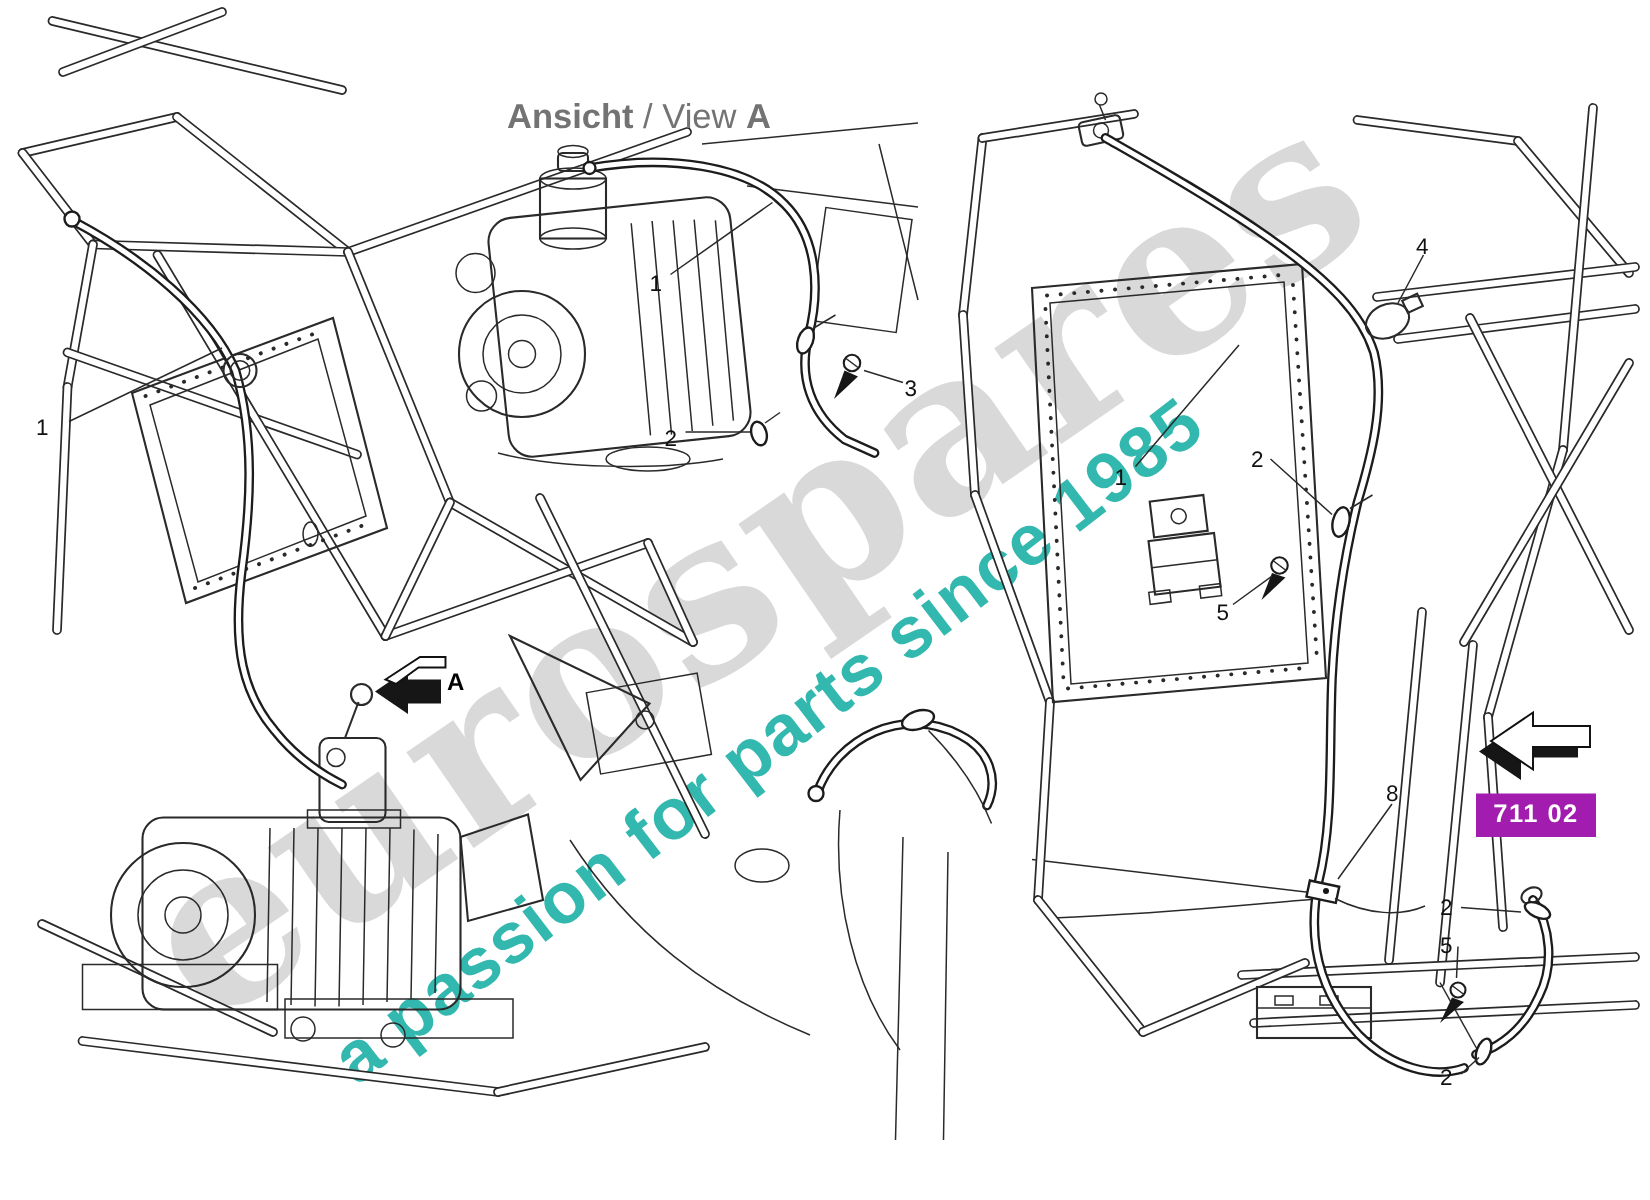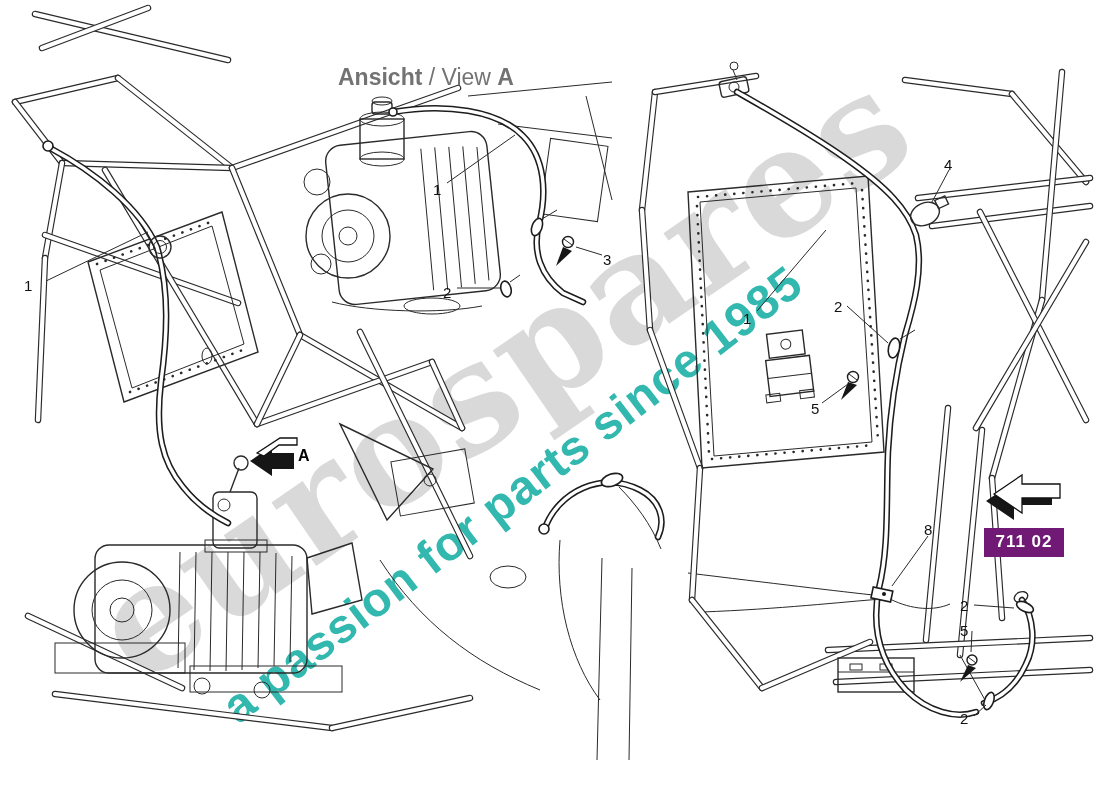--- a/index.html
+++ b/index.html
@@ -23,21 +23,21 @@
   .clampFill{fill:#fff;stroke:#1c1c1c;stroke-width:1.6;}
   .scr{fill:#fff;stroke:#1c1c1c;stroke-width:1.4;}
   .blk{fill:#161616;stroke:none;}
   .whtop{fill:#ffffff;stroke:#111;stroke-width:1.3;}
   
   .hdr{position:absolute;left:338px;top:64px;font-size:23px;color:#737373;}
   .hdr .b{font-weight:bold;}
   .lbl{position:absolute;font-size:15px;color:#111;cursor:default;}
   .dirA{position:absolute;left:298px;top:447px;font-size:16px;font-weight:bold;color:#000;}
   .navbox{position:absolute;left:984px;top:466px;width:80px;cursor:pointer;}
-  .navbox .code{background:#701a75;color:#fff;font-weight:bold;font-size:17px;text-align:center;
+  .navbox .code{background:#a21caf;color:#fff;font-weight:bold;font-size:17px;text-align:center;
                 padding:4px 0 5px 0;letter-spacing:1px;}
 </style>
 </head>
 <body>
 
 <div class="stage">
 
   <div class="wm-brand">eurospares</div>
   <div class="wm-tag">a passion for parts since 1985</div>
 

